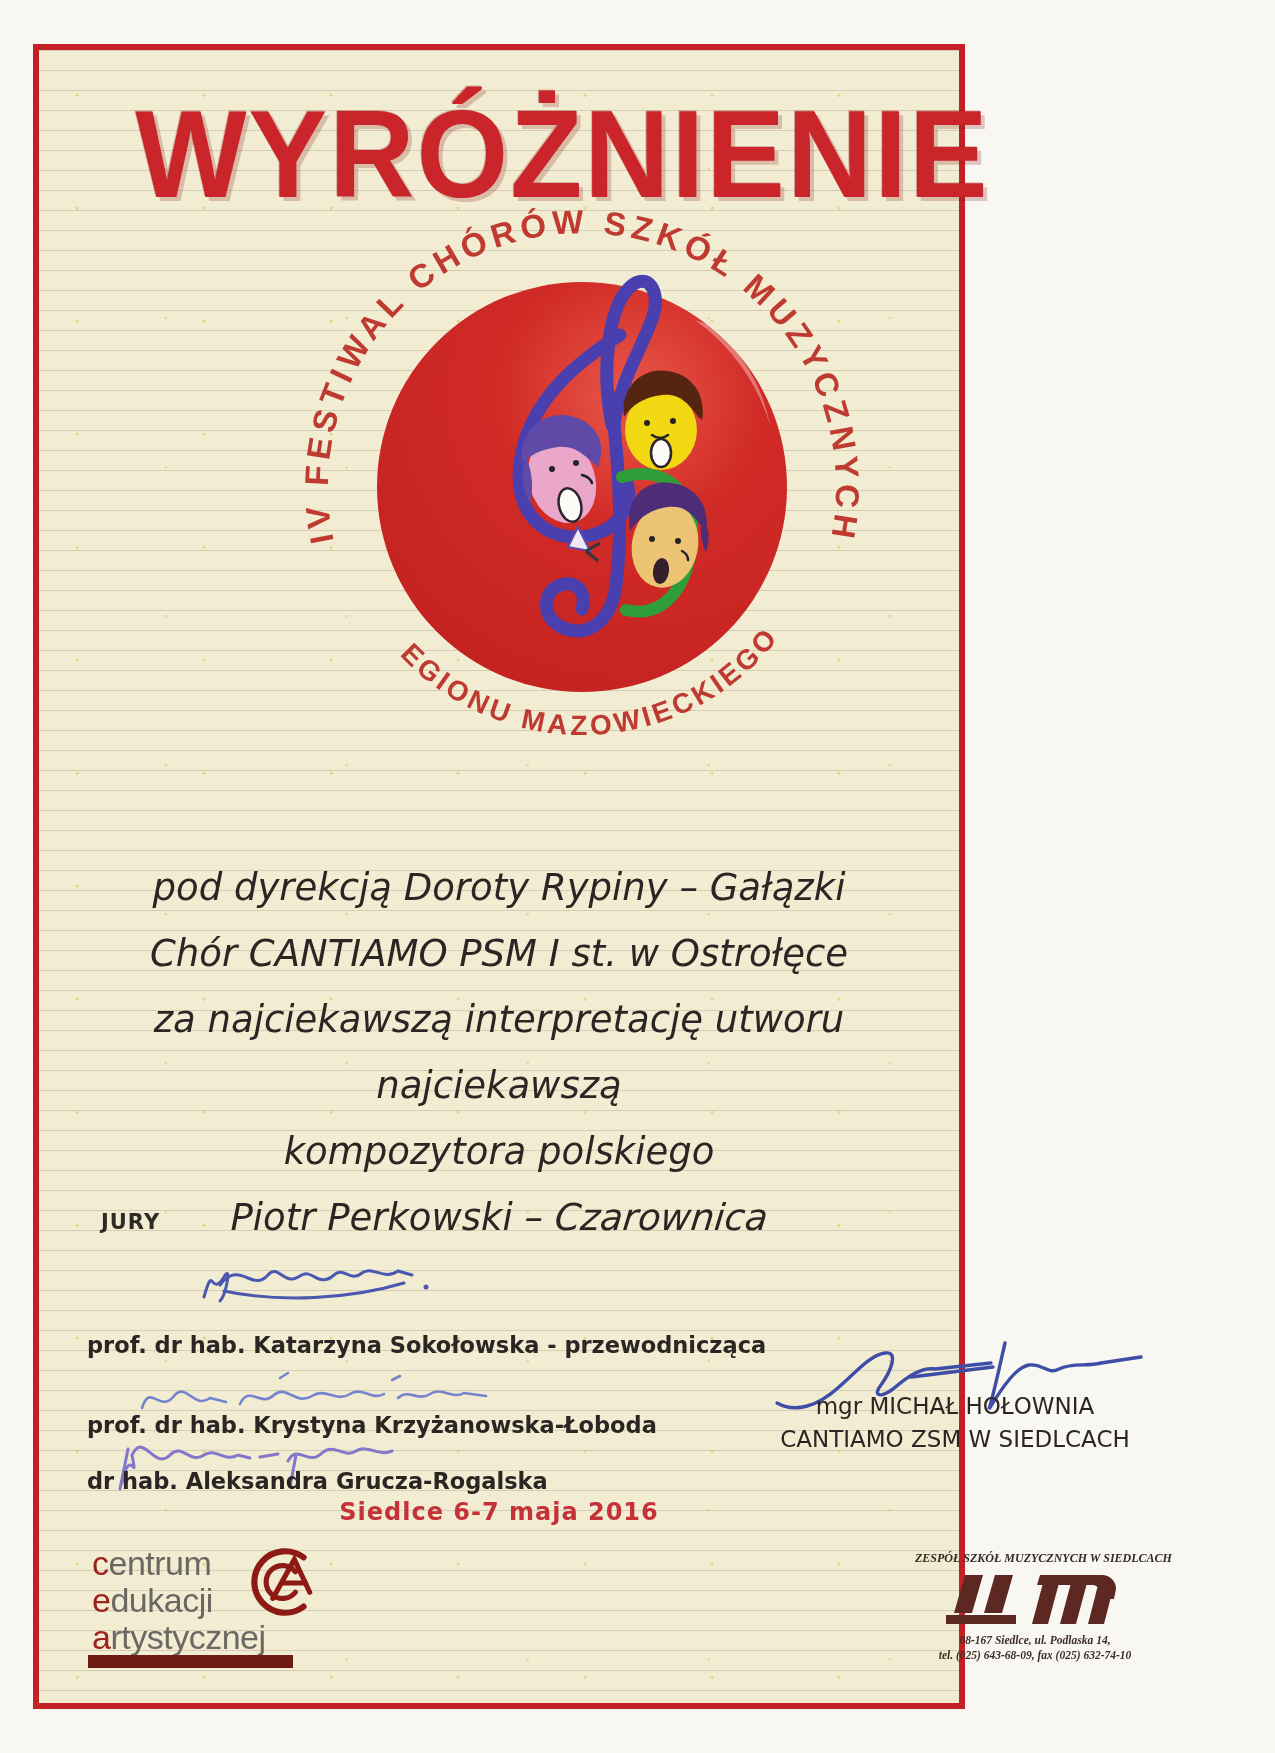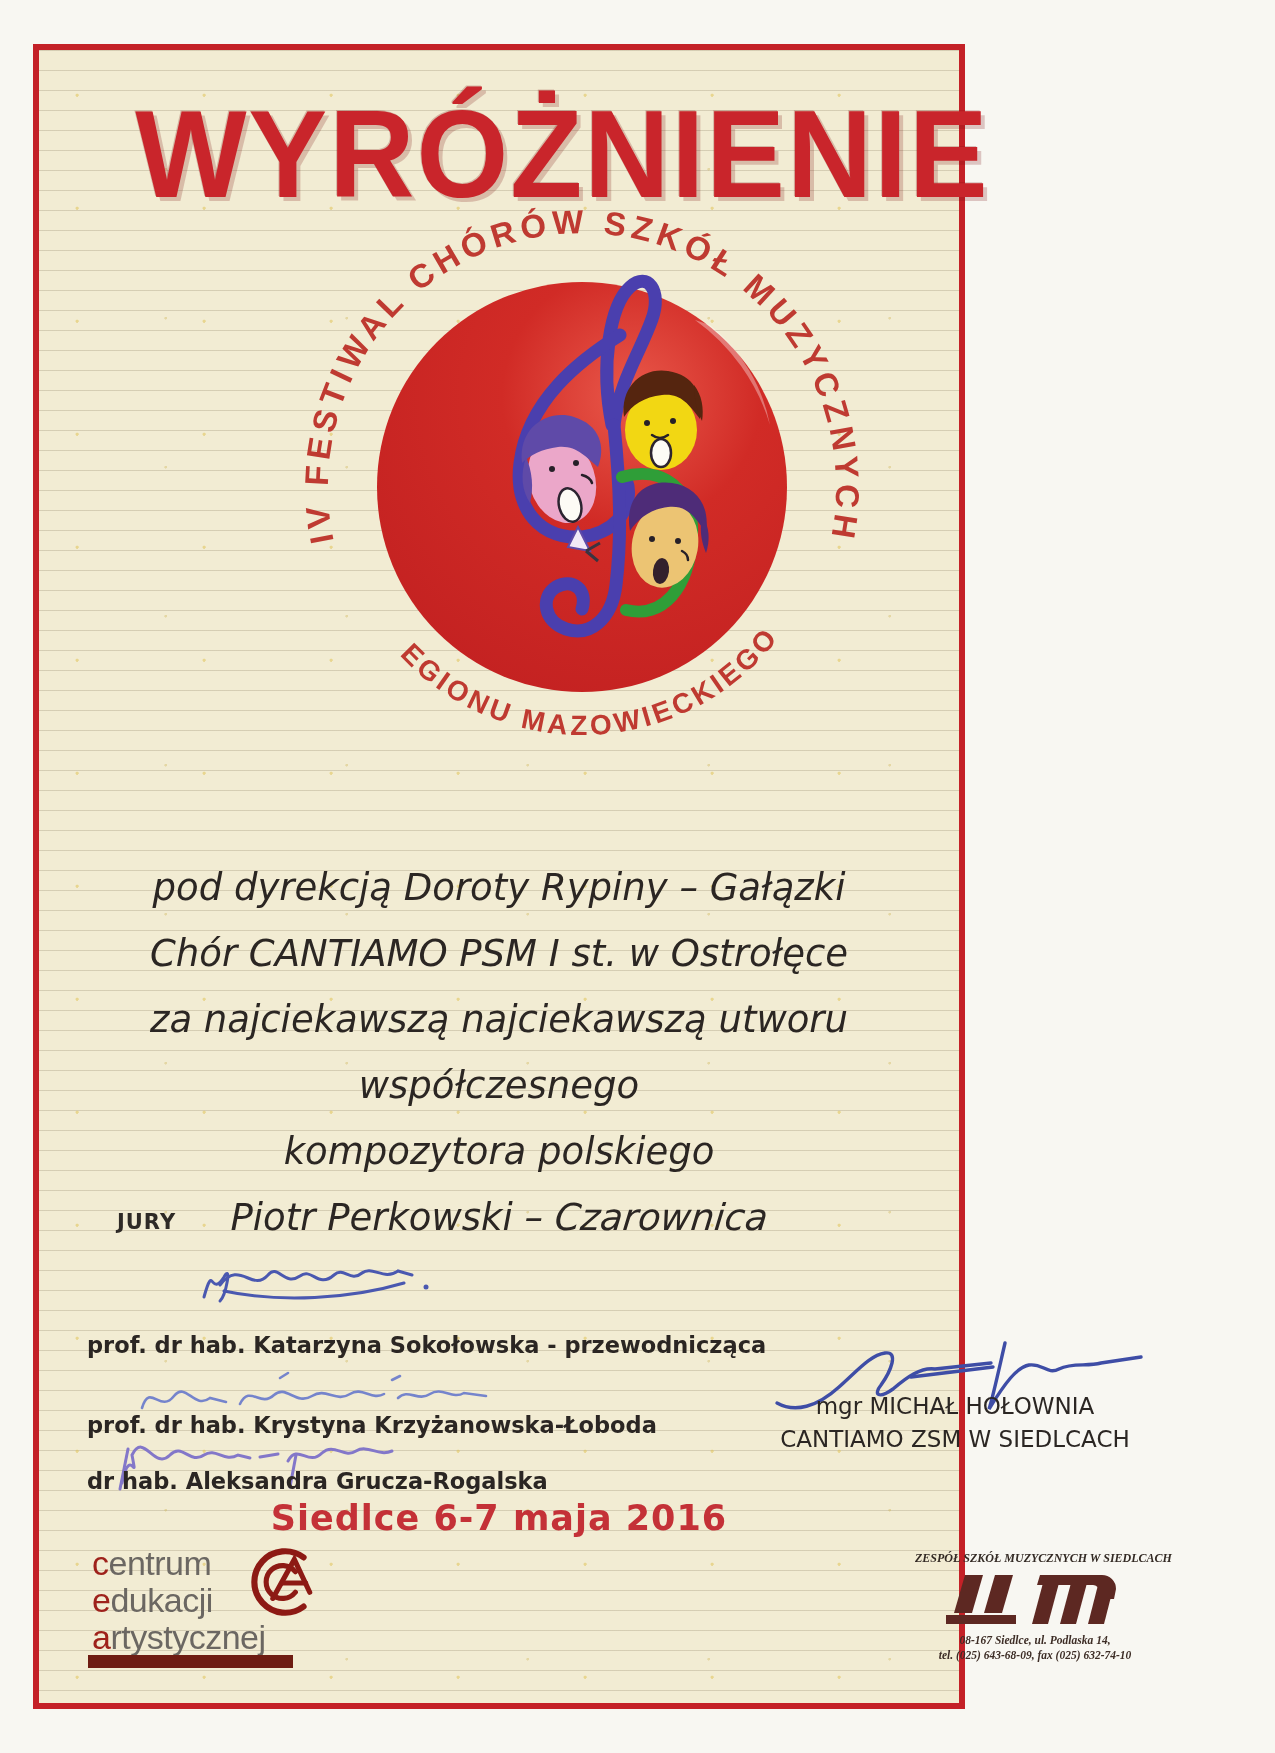--- a/index.html
+++ b/index.html
@@ -33,32 +33,32 @@
   .arc-text{font-family:"Liberation Sans",sans-serif;font-weight:bold;fill:#bf3a31;}
   .arc-top{font-size:33px;letter-spacing:5px;}
   .arc-bottom{font-size:28px;letter-spacing:3.5px;}
   .body-text{
     position:absolute;top:805px;left:0;width:100%;
     text-align:center;font-style:italic;
     font-size:37px;line-height:66px;color:#2b2623;
   }
   .work-title{font-style:italic;transform:skewX(-6deg);display:inline-block;}
   .jury-heading{
-    position:absolute;left:78px;top:1160px;
+    position:absolute;left:62px;top:1160px;
     font-weight:bold;font-size:21px;letter-spacing:1px;color:#2e2a26;
   }
   .jury-name{position:absolute;left:48px;font-size:22.5px;color:#2b2623;white-space:nowrap;font-weight:bold;}
   .sig{position:absolute;}
   .director{
     position:absolute;left:716px;top:1340px;width:400px;
     text-align:center;font-size:23px;line-height:33px;color:#2b2623;
   }
   .date-line{
     position:absolute;top:1448px;left:0;width:100%;text-align:center;
-    font-weight:bold;font-size:35px;color:#c43137;letter-spacing:1px;
+    font-weight:bold;font-size:24px;color:#c43137;letter-spacing:1px;
   }
   .cea{position:absolute;left:53px;top:1495px;}
   .cea-line{
     font-family:"Liberation Sans",sans-serif;
     font-size:34px;line-height:37px;letter-spacing:-0.5px;color:#6b6762;
   }
   .cea-initial{color:#9e211b;}
   .cea-bar{position:absolute;left:-4px;top:110px;width:205px;height:13px;background:#6e1c12;}
   .cea-monogram{position:absolute;left:148px;top:-4px;}
   .zsm{position:absolute;left:876px;top:1501px;width:240px;text-align:center;}
@@ -137,21 +137,21 @@
       <circle cx="362" cy="344" r="3" fill="#262028"></circle>
       <circle cx="388" cy="346" r="3" fill="#262028"></circle>
       <path d="M 392 356 q 6 3 6 9" fill="none" stroke="#262028" stroke-width="2.5" stroke-linecap="round"></path>
       <ellipse cx="371" cy="376" rx="8" ry="13" fill="#33202c" transform="rotate(8 371 376)"></ellipse>
     </g>
   </svg>
 
   <div class="body-text">
     <div>pod dyrekcją Doroty Rypiny – Gałązki</div>
     <div>Chór CANTIAMO PSM I st. w Ostrołęce</div>
-    <div>za najciekawszą najciekawszą utworu współczesnego</div>
+    <div>za najciekawszą interpretację utworu najciekawszą</div>
     <div>kompozytora polskiego</div>
     <div><span>Piotr Perkowski – </span><span class="work-title">Czarownica</span></div>
   </div>
 
   <div class="jury-heading">JURY</div>
 
   <svg class="sig" style="left:151px;top:1193px" width="250" height="70" viewBox="0 0 250 70">
     <g fill="none" stroke="#4a58b0" stroke-width="3" stroke-linecap="round">
       <path d="M14 54 C 24 18 20 56 34 34 C 42 20 36 52 30 58"></path>
       <path d="M30 42 C 50 16 62 50 78 32 C 88 20 94 44 110 33 C 122 24 128 46 144 32 C 154 23 160 40 172 30 C 182 22 194 38 208 28 L 222 32"></path>

